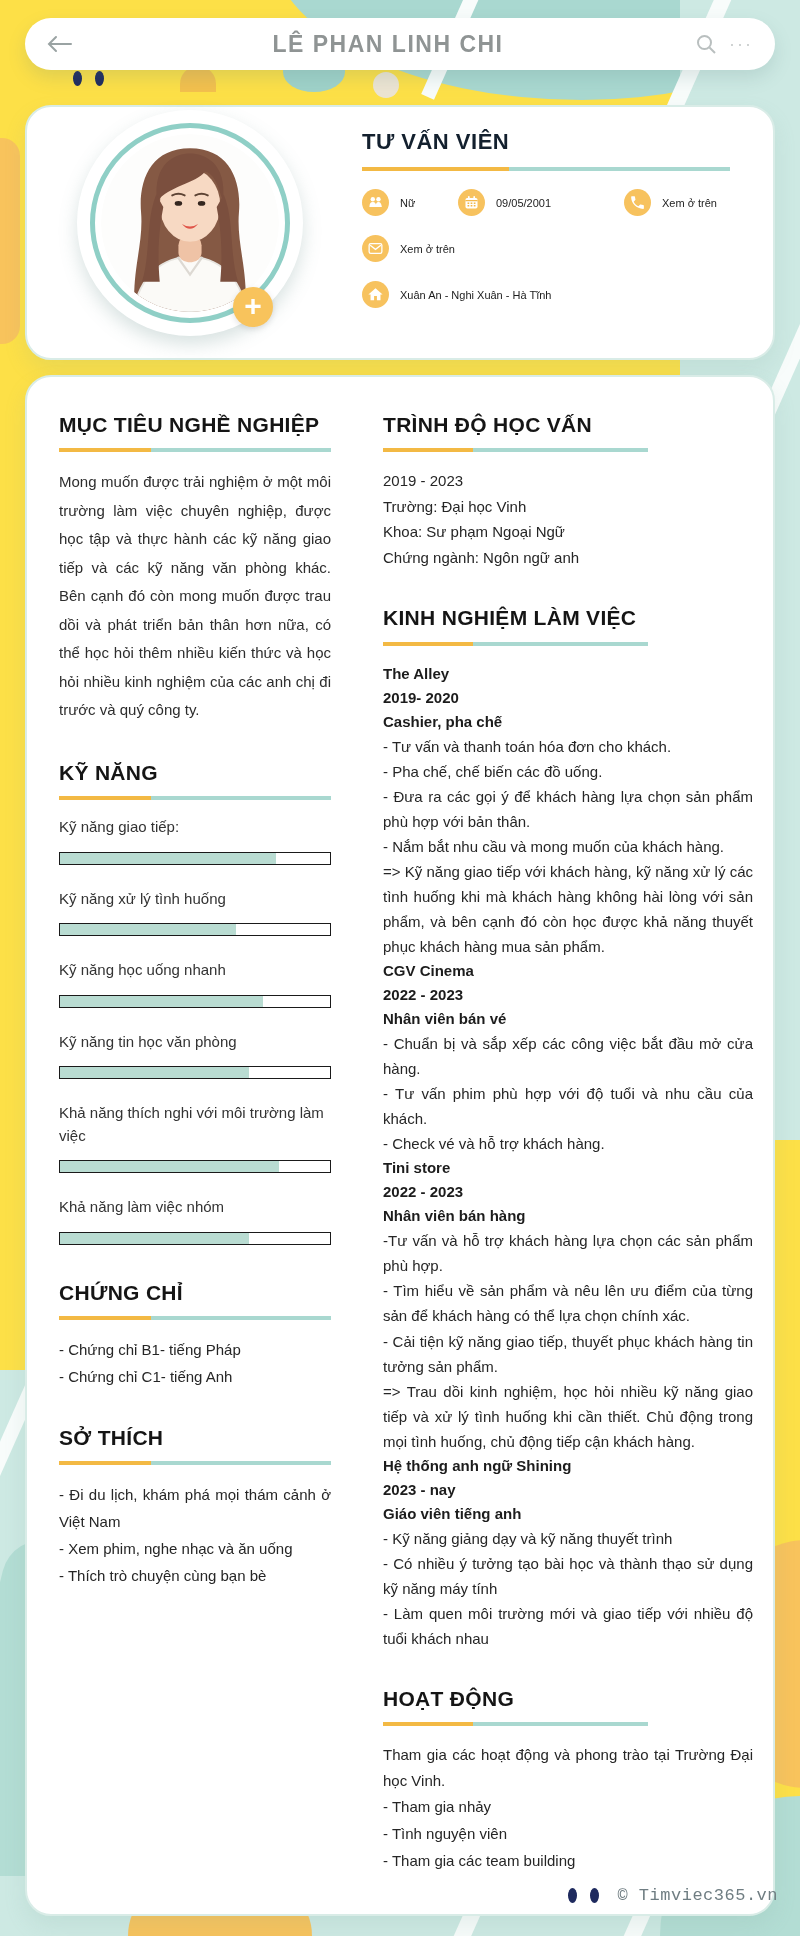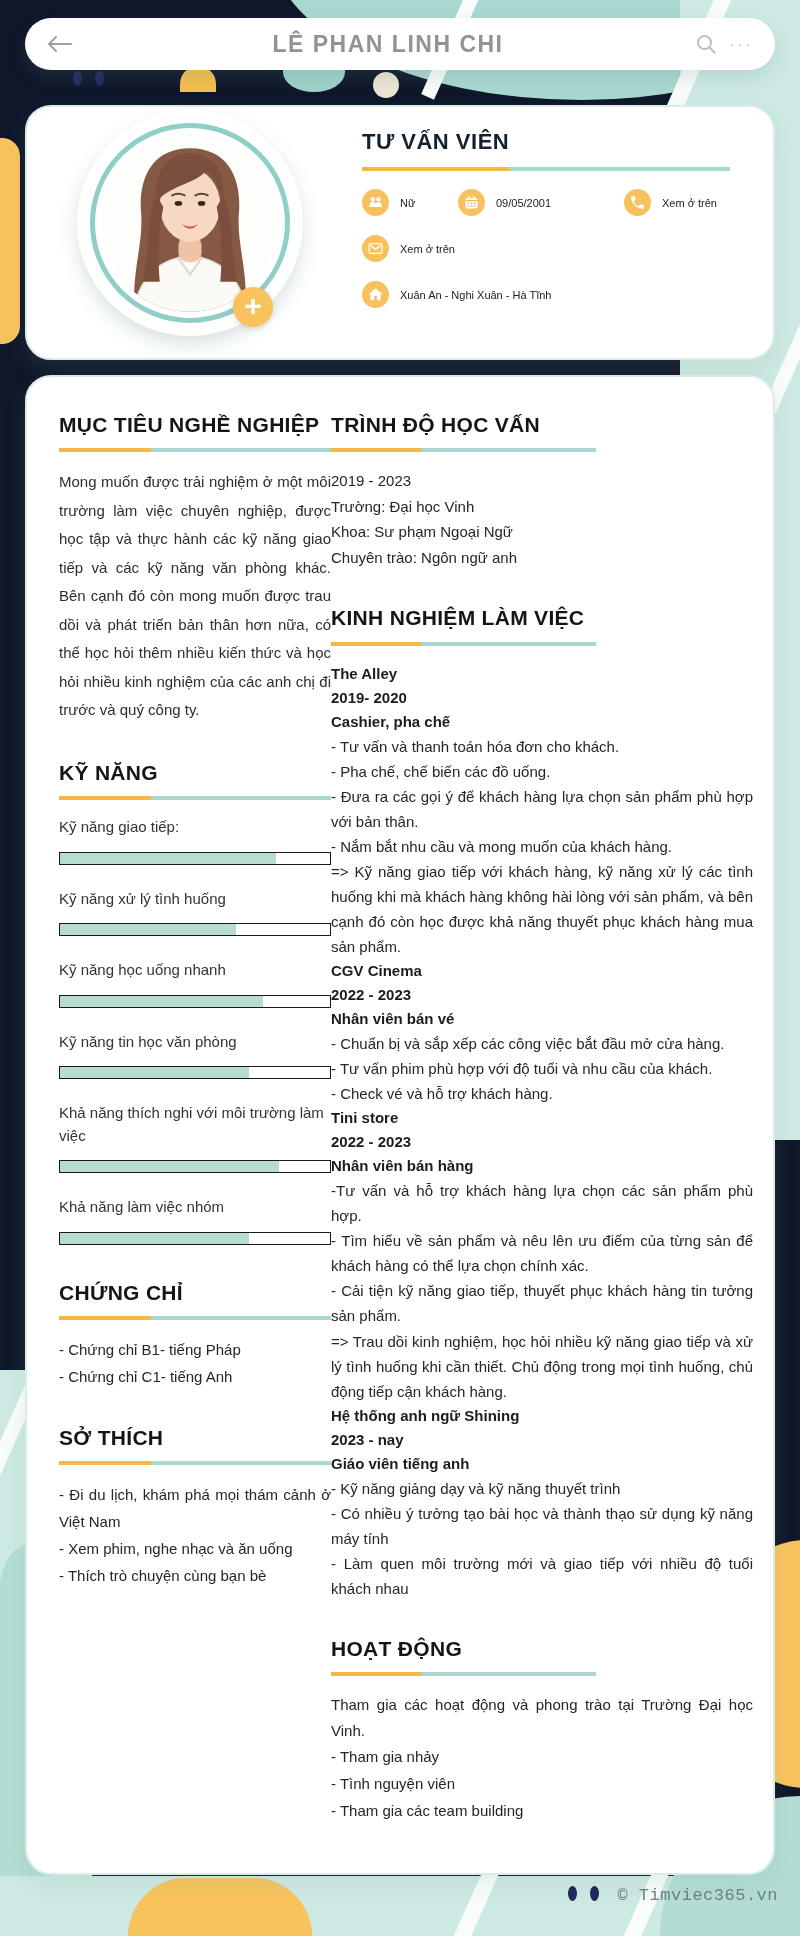--- a/index.html
+++ b/index.html
@@ -1,19 +1,19 @@
 <!DOCTYPE html>
 <html lang="vi"><head>
 <meta charset="utf-8">
 <style>
   * { margin:0; padding:0; box-sizing:border-box; }
   html,body { background:#eef6f3; }
   body { font-family:"Liberation Sans","DejaVu Sans",sans-serif; }
   .page { position:relative; width:800px; height:1936px; margin:0 auto;
-          background:#0f172a; overflow:hidden; }
+          background:#fde047; overflow:hidden; }
 
   
   .dec { position:absolute; z-index:0; }
   .bg-top-arc   { left:270px; top:-200px; width:600px; height:300px; background:#a9d8d0;
                   border-radius:0 0 48% 52%; }
   .bg-top-right { right:0; top:0; width:120px; height:420px; background:#cde9e3; }
   .bg-right-band{ right:0; top:380px; width:46px; height:760px; background:#cde9e3; }
   .stripe { position:absolute; background:#f8fcfb; }
   .st1 { left:445px; top:-18px; width:14px; height:120px; transform:rotate(24deg); }
   .st2 { left:690px; top:-20px; width:16px; height:150px; transform:rotate(24deg); }
@@ -75,21 +75,21 @@
   .info-rows { margin-top:18px; }
   .info-row { display:flex; align-items:center; margin-bottom:19px; }
   .info-field { display:flex; align-items:center; gap:11px; }
   .info-field.w1 { width:96px; } .info-field.w2 { width:166px; }
   .ficon { width:27px; height:27px; background:#f7c25e; border-radius:50%; flex:none;
           display:flex; align-items:center; justify-content:center; }
   .ficon svg { width:17px; height:17px; display:block; }
   .fvalue { font-size:11px; color:#1c1c1c; white-space:nowrap; }
 
   
-  .cols { display:grid; grid-template-columns:272px 1fr; }
+  .cols { display:grid; grid-template-columns:272px 1fr; column-gap:52px; }
   .sec { margin-top:34px; }
   .sec:first-child { margin-top:20px; }
   .sec-title { font-size:21px; font-weight:bold; color:#151515; line-height:1.35; letter-spacing:.3px; }
   .sec-rule { margin:9px 0 16px; }
   .sec-rule.short { width:265px; }
   .para { font-size:15px; line-height:1.9; color:#2d2d2d; text-align:justify; }
 
   
   .skill { margin-bottom:23px; }
   .skill-label { font-size:15px; color:#333; line-height:1.5; }
@@ -102,21 +102,21 @@
   
   .job { }
   .job:first-of-type { margin-top:0; }
   .job-head { font-size:15px; font-weight:bold; color:#1c1c1c; line-height:1.6; }
   .job-details div { font-size:15px; line-height:1.67; color:#262626; text-align:justify; }
   .edu-lines div { font-size:15px; line-height:1.7; color:#262626; }
   .act-intro { font-size:15px; line-height:1.7; color:#262626; text-align:justify; }
   .act-list div { font-size:15px; line-height:1.8; color:#262626; }
 
   
-  .footer { position:absolute; z-index:2; right:22px; top:1886px; display:flex; gap:18px; }
+  .footer { position:absolute; z-index:2; right:22px; top:1886px; display:flex; align-items:center; gap:18px; }
   .copyright { font-family:"Liberation Mono","DejaVu Sans Mono",monospace; font-size:17px;
           color:#6f7d82; letter-spacing:.5px; cursor:pointer; }
 </style>
 </head>
 <body>
 
 <div class="page">
 
   <div class="dec bg-top-arc"></div>
   <div class="dec bg-top-right"></div>
@@ -331,21 +331,21 @@
       </div>
 
       <div class="col-right">
         <div class="sec">
           <div class="sec-title">TRÌNH ĐỘ HỌC VẤN</div>
           <div class="rule sec-rule short"></div>
           <div class="edu-lines" id="edu-lines">
               <div>2019 - 2023</div>
               <div>Trường: Đại học Vinh</div>
               <div>Khoa: Sư phạm Ngoại Ngữ</div>
-              <div>Chuyên trào: Ngôn ngữ anh</div>
+              <div>Chứng ngành: Ngôn ngữ anh</div>
             </div>
         </div>
 
         <div class="sec">
           <div class="sec-title">KINH NGHIỆM LÀM VIỆC</div>
           <div class="rule sec-rule short"></div>
           <div id="jobs-list">
               <div class="job">
                 <div class="job-head">The Alley</div>
                 <div class="job-head">2019- 2020</div>

